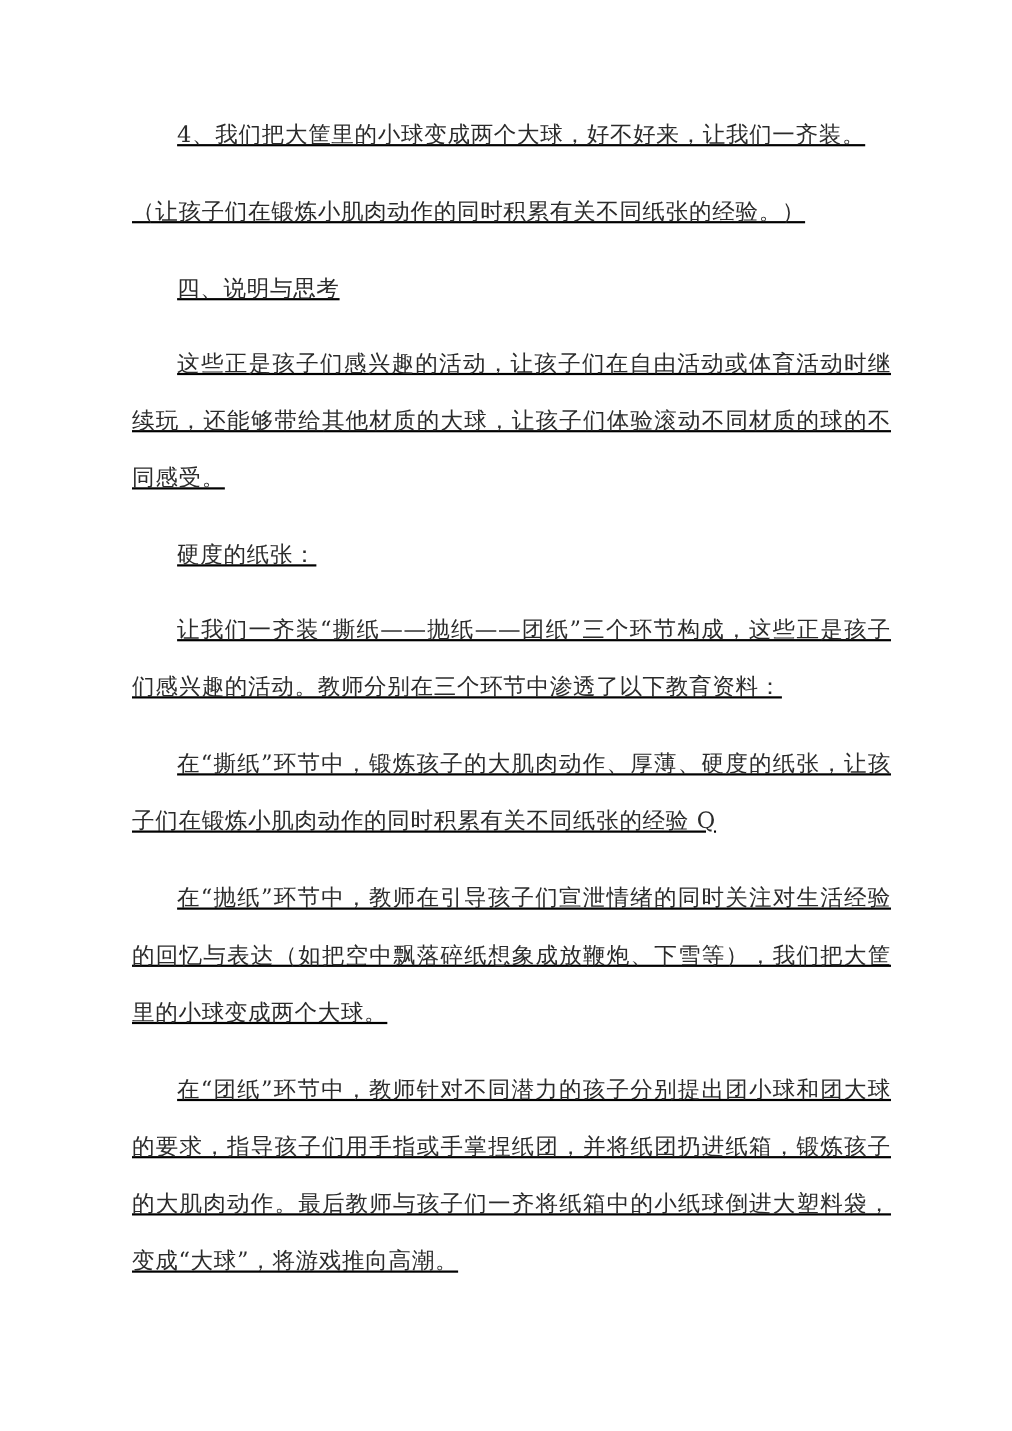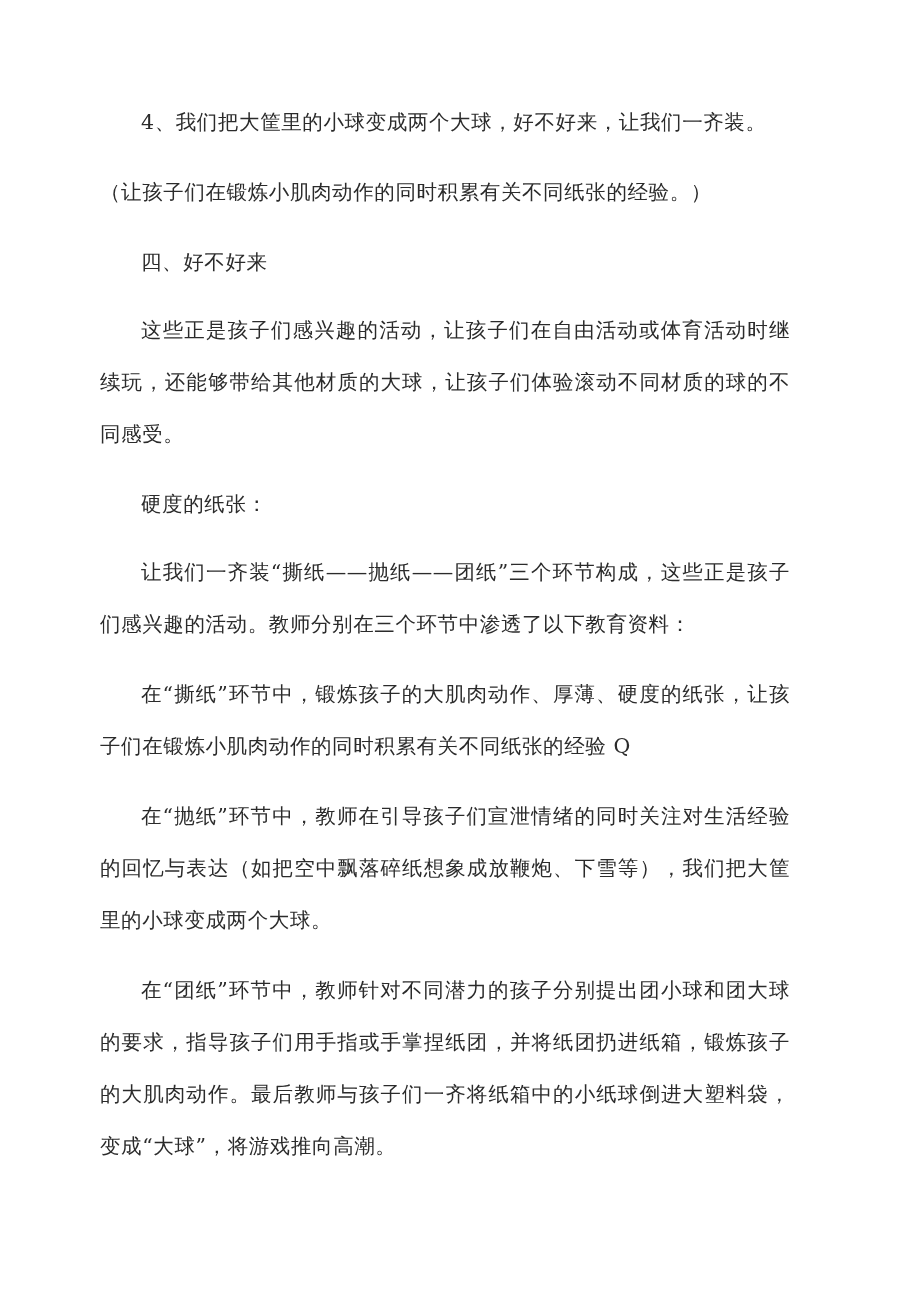--- a/index.html
+++ b/index.html
@@ -15,23 +15,24 @@
   }
   .page {
     position: relative;
     width: 920px;
     height: 1301px;
     background: #ffffff;
     box-sizing: border-box;
   }
   .doc-body {
     position: absolute;
-    left: 100px;
+    left: 120px;
     top: 96px;
     width: 690px;
+    text-decoration: underline;
   }
   .para {
     margin: 0 0 18px 0;
     font-size: 20.5px;
     line-height: 52px;
     color: #2b2b2b;
     text-align: justify;
     text-justify: inter-ideograph;
     letter-spacing: 0.6px;
     text-indent: 0;
@@ -52,21 +53,21 @@
 </head>
 <body>
 
 <div class="page">
   <div class="doc-body">
 
     <p class="para indent">4、我们把大筐里的小球变成两个大球，好不好来，让我们一齐装。</p>
 
     <p class="para noindent">（让孩子们在锻炼小肌肉动作的同时积累有关不同纸张的经验。）</p>
 
-    <p class="para heading">四、好不好来</p>
+    <p class="para heading">四、说明与思考</p>
 
     <p class="para indent">这些正是孩子们感兴趣的活动，让孩子们在自由活动或体育活动时继续玩，还能够带给其他材质的大球，让孩子们体验滚动不同材质的球的不同感受。</p>
 
     <p class="para heading">硬度的纸张：</p>
 
     <p class="para indent">让我们一齐装“撕纸——抛纸——团纸”三个环节构成，这些正是孩子们感兴趣的活动。教师分别在三个环节中渗透了以下教育资料：</p>
 
     <p class="para indent">在“撕纸”环节中，锻炼孩子的大肌肉动作、厚薄、硬度的纸张，让孩子们在锻炼小肌肉动作的同时积累有关不同纸张的经验 Q</p>
 
     <p class="para indent">在“抛纸”环节中，教师在引导孩子们宣泄情绪的同时关注对生活经验的回忆与表达（如把空中飘落碎纸想象成放鞭炮、下雪等），我们把大筐里的小球变成两个大球。</p>

